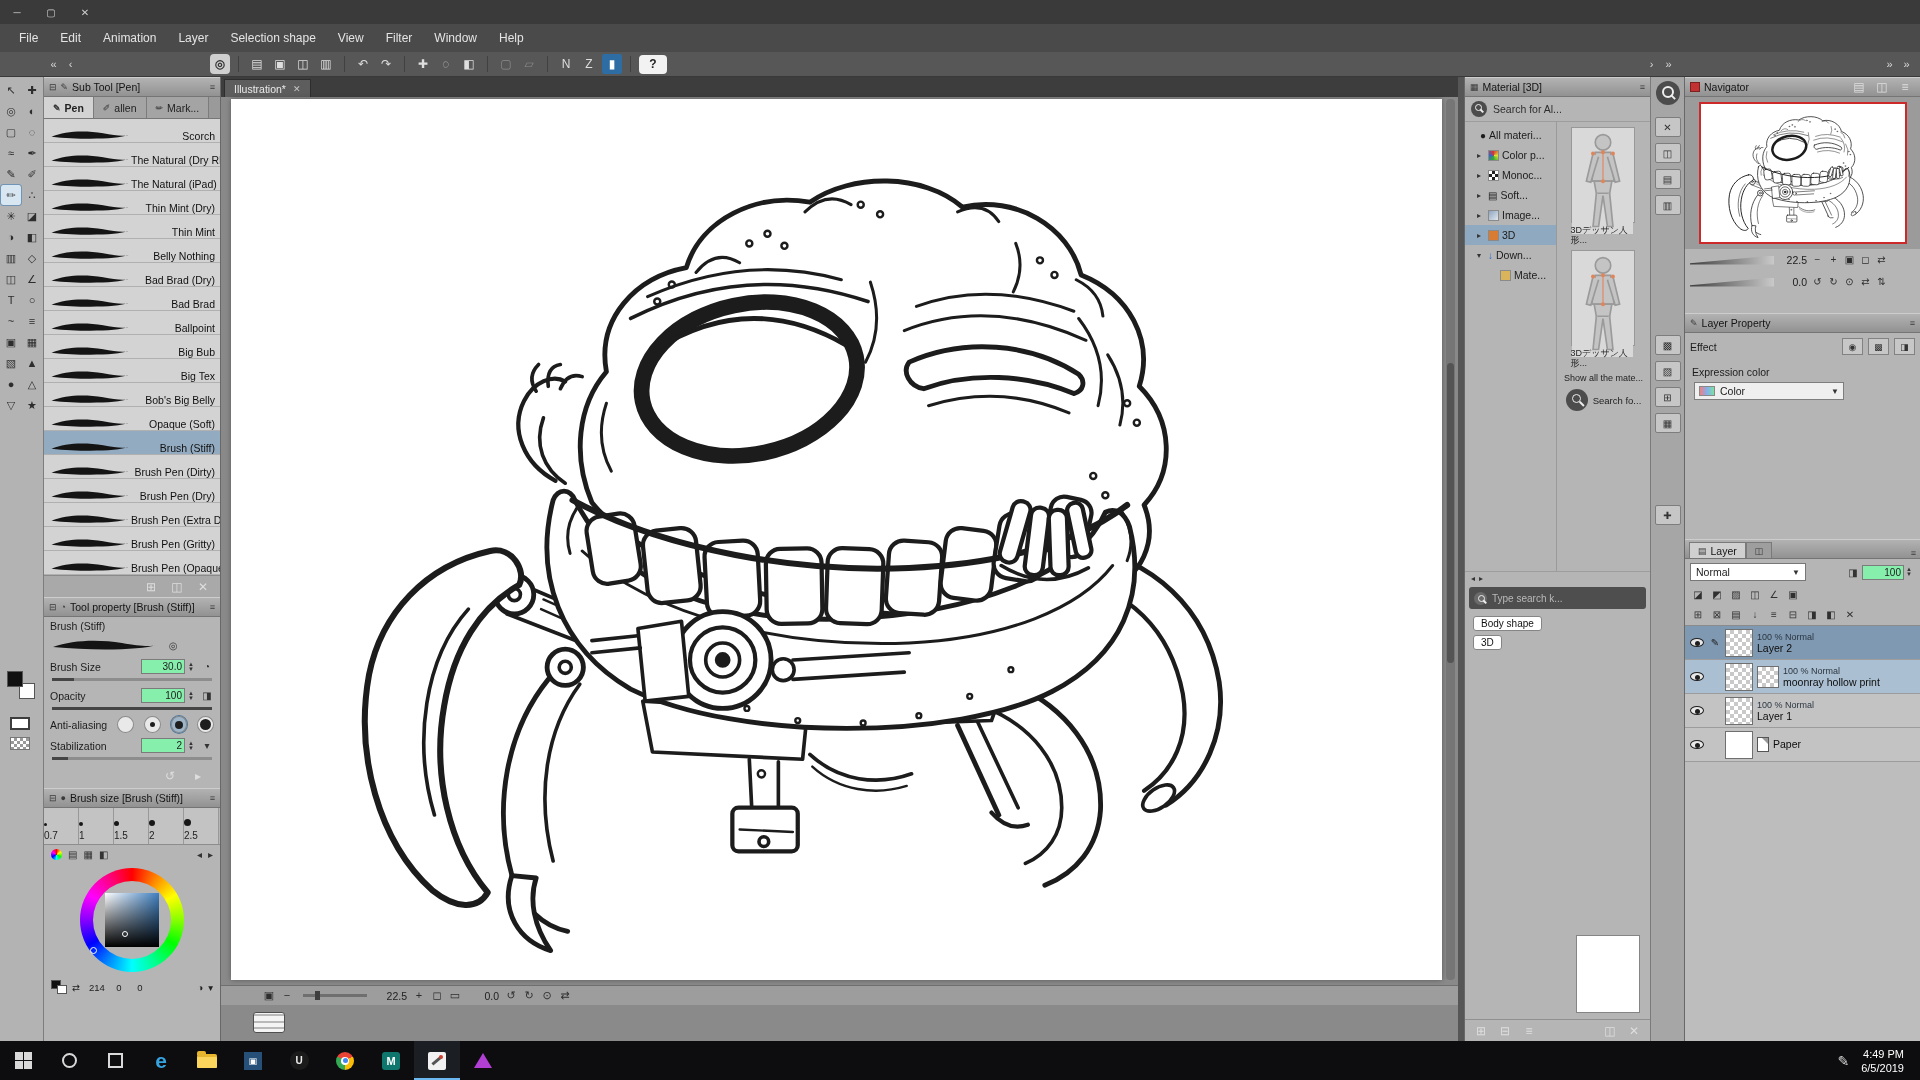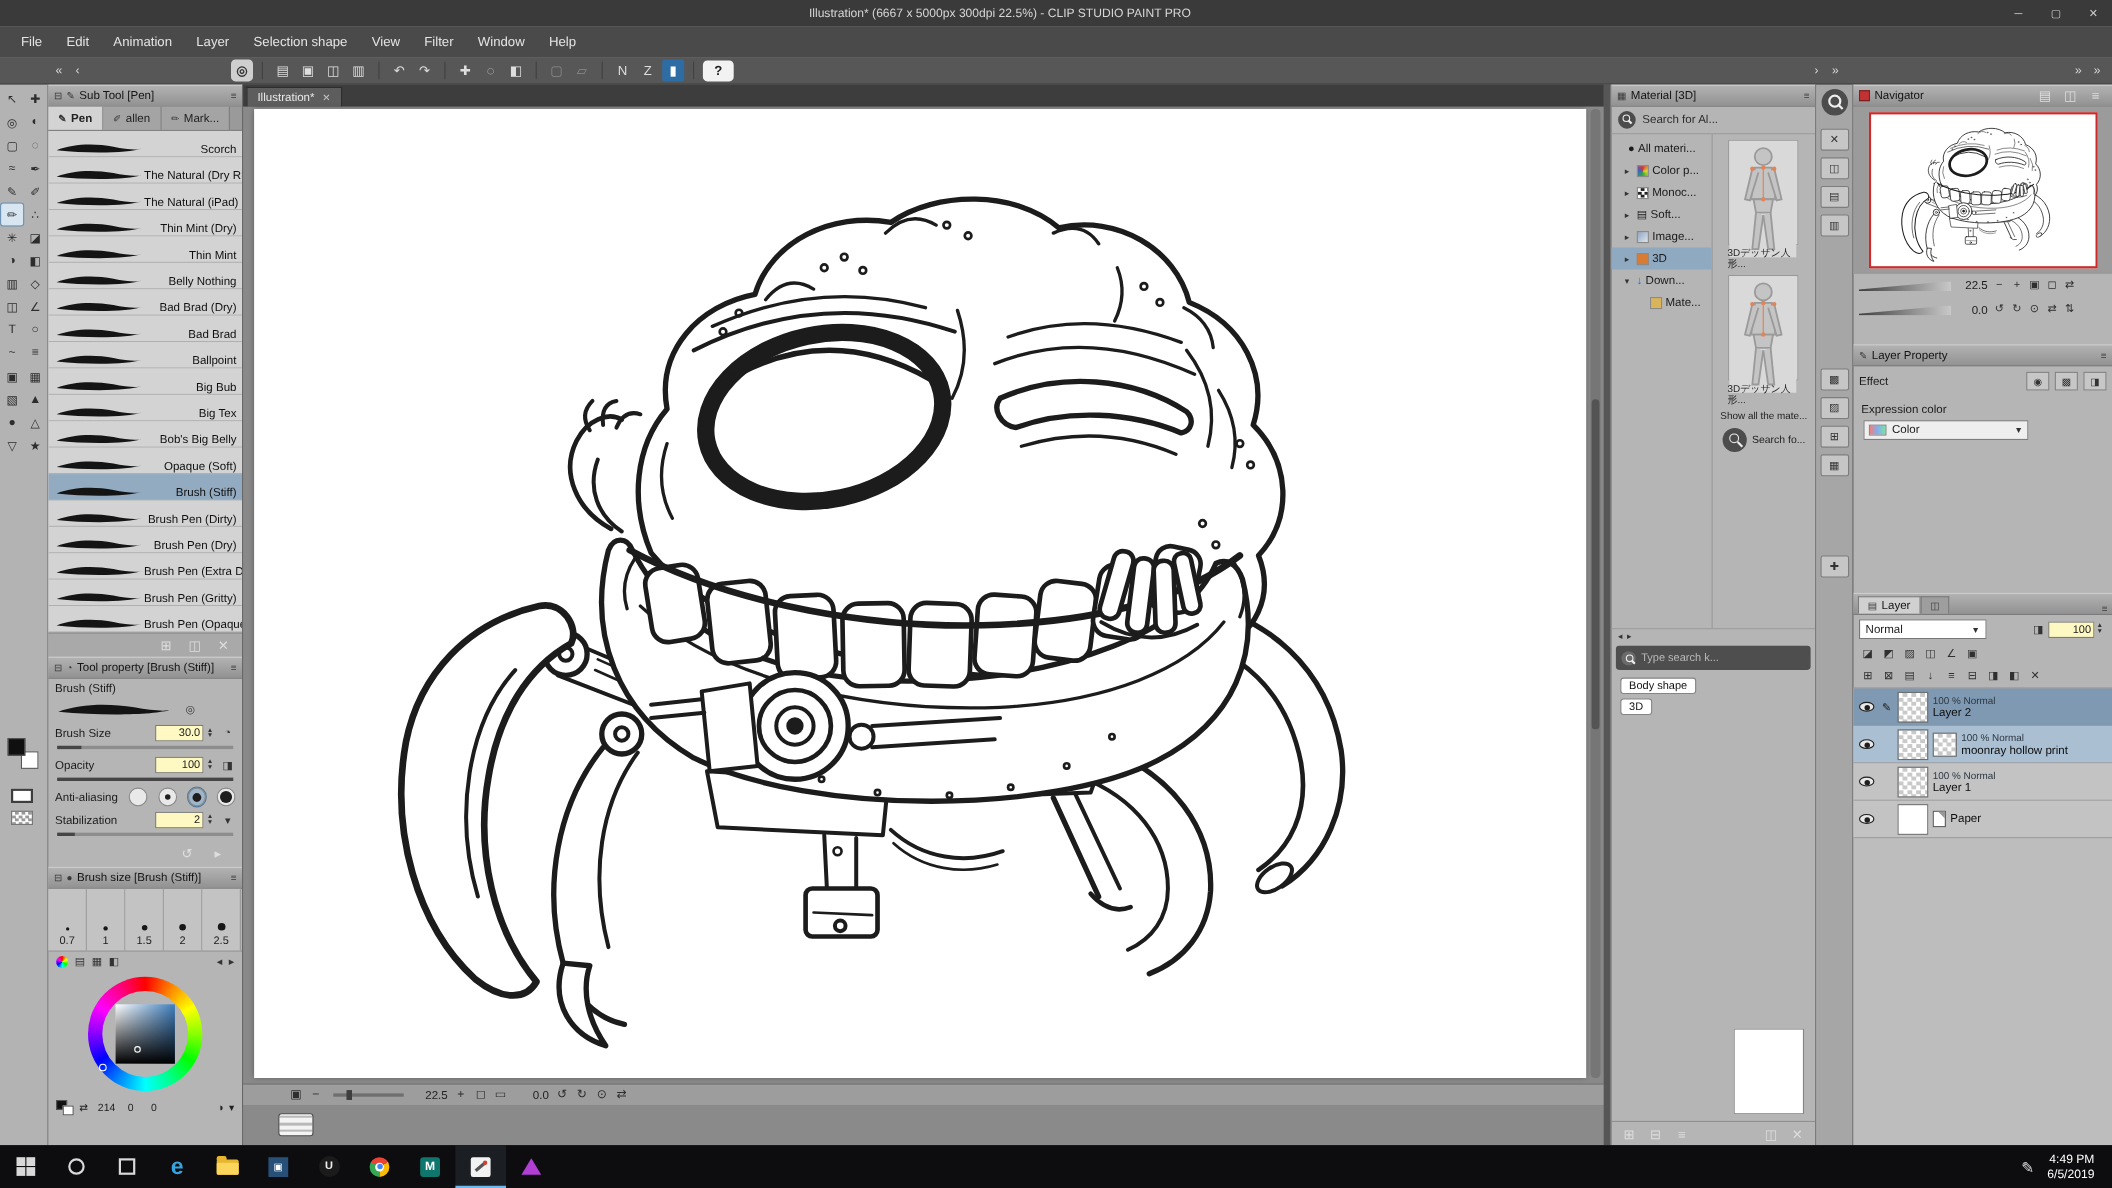--- a/index.html
+++ b/index.html
@@ -54,32 +54,32 @@
   .brow svg{width:82px;height:14px;flex:none;fill:#141414}
   .bname{margin-left:auto;font-size:10.5px;color:#101010;white-space:nowrap}
   .st-foot{height:22px;flex:none;display:flex;align-items:center;justify-content:flex-end;gap:6px;padding:0 7px;background:#a9a9a9;border-top:1px solid #8a8a8a;color:#333;font-size:10px}
 
   .tp-body{padding:3px 6px 0;flex:none}
   .tp-name{font-size:10.5px;height:14px}
   .tp-preview{display:flex;align-items:center;gap:6px;height:22px}
   .tp-preview svg{width:110px;height:16px;fill:#141414}
   .tp-row{display:flex;align-items:center;height:21px;font-size:10.5px;gap:3px}
   .tp-row .lbl{white-space:nowrap}
-  .val{margin-left:auto;width:44px;height:15px;background:#fef9c3;border:1px solid #7b7b7b;font-size:10px;display:flex;align-items:center;justify-content:flex-end;padding:0 2px}
+  .val{margin-left:auto;width:44px;height:15px;background:#86efac;border:1px solid #7b7b7b;font-size:10px;display:flex;align-items:center;justify-content:flex-end;padding:0 2px}
   .spin{width:9px;display:flex;flex-direction:column;line-height:5px;font-size:6px;color:#333}
   .tpico{width:14px;text-align:center;font-size:10px;color:#333}
   .slider{height:3px;background:#8d8d8d;margin:1px 2px 4px;position:relative}
   .slider i{position:absolute;left:0;top:0;bottom:0;background:#454545}
   .aa{width:17px;height:17px;border-radius:50%;background:#e9e9e9;border:1px solid #8a8a8a;margin-left:7px;display:flex;align-items:center;justify-content:center}
   .aa i{display:block;border-radius:50%;background:#1e1e1e}
   .aa.sel{background:#9fb6ca;outline:1px solid #51799c}
   .tp-foot{display:flex;justify-content:flex-end;gap:8px;color:#444;font-size:10px;padding:2px 6px}
 
   .bs-grid{display:flex;border-bottom:1px solid #8d8d8d}
-  .bs-cell{width:35px;height:56px;border-right:1px solid #999;background:#c3c3c3;display:flex;flex-direction:column;align-items:center;justify-content:flex-end;padding-bottom:3px;font-size:10px;color:#1d1d1d;gap:4px}
+  .bs-cell{width:35px;height:36px;border-right:1px solid #999;background:#c3c3c3;display:flex;flex-direction:column;justify-content:flex-end;padding-bottom:3px;font-size:10px;color:#1d1d1d;gap:4px}
   .bs-cell .dot{background:#171717;border-radius:50%}
 
   .col-icons{height:18px;display:flex;align-items:center;gap:6px;padding:0 7px;color:#333;font-size:10px}
   .huechip{width:11px;height:11px;border-radius:50%;background:conic-gradient(#f00,#ff0,#0f0,#0ff,#00f,#f0f,#f00)}
   .wheel-wrap{height:114px;display:flex;align-items:center;justify-content:center}
   .wheel{width:104px;height:104px;border-radius:50%;background:conic-gradient(#f00,#f80,#ff0,#8f0,#0f0,#0f8,#0ff,#08f,#00f,#80f,#f0f,#f08,#f00);position:relative}
   .wheel .hole{position:absolute;inset:13px;border-radius:50%;background:#b5b5b5}
   .wheel .sq{position:absolute;left:50%;top:50%;transform:translate(-50%,-50%);width:54px;height:54px;background:linear-gradient(to bottom,rgba(0,0,0,0),#000),linear-gradient(to right,#fff,#3f7fbf)}
   .wheel .mark{position:absolute;left:10px;bottom:18px;width:7px;height:7px;border:1.5px solid #fff;border-radius:50%}
   .wheel .sqmark{position:absolute;left:40%;bottom:34%;width:6px;height:6px;border:1.5px solid #fff;border-radius:50%}
@@ -331,21 +331,20 @@
         <rect x="694" y="332" width="13" height="46" rx="6" transform="rotate(-12 700 355)"></rect>
       </g>
       <path d="M636,384 q36,22 72,2"></path>
     </g>
   </defs>
 </svg>
 
 <div id="app">
 
   <div class="titlebar">
-    <div class="title">Illustration* (6667 x 5000px 300dpi 22.5%) - CLIP STUDIO PAINT PRO</div>
     <div class="win-controls" id="win-controls">
         <span class="win-btn">─</span>
         <span class="win-btn">▢</span>
         <span class="win-btn">✕</span>
       </div>
   </div>
 
   <div class="menubar" id="menubar">
       <span class="menu-item">File</span>
       <span class="menu-item">Edit</span>

